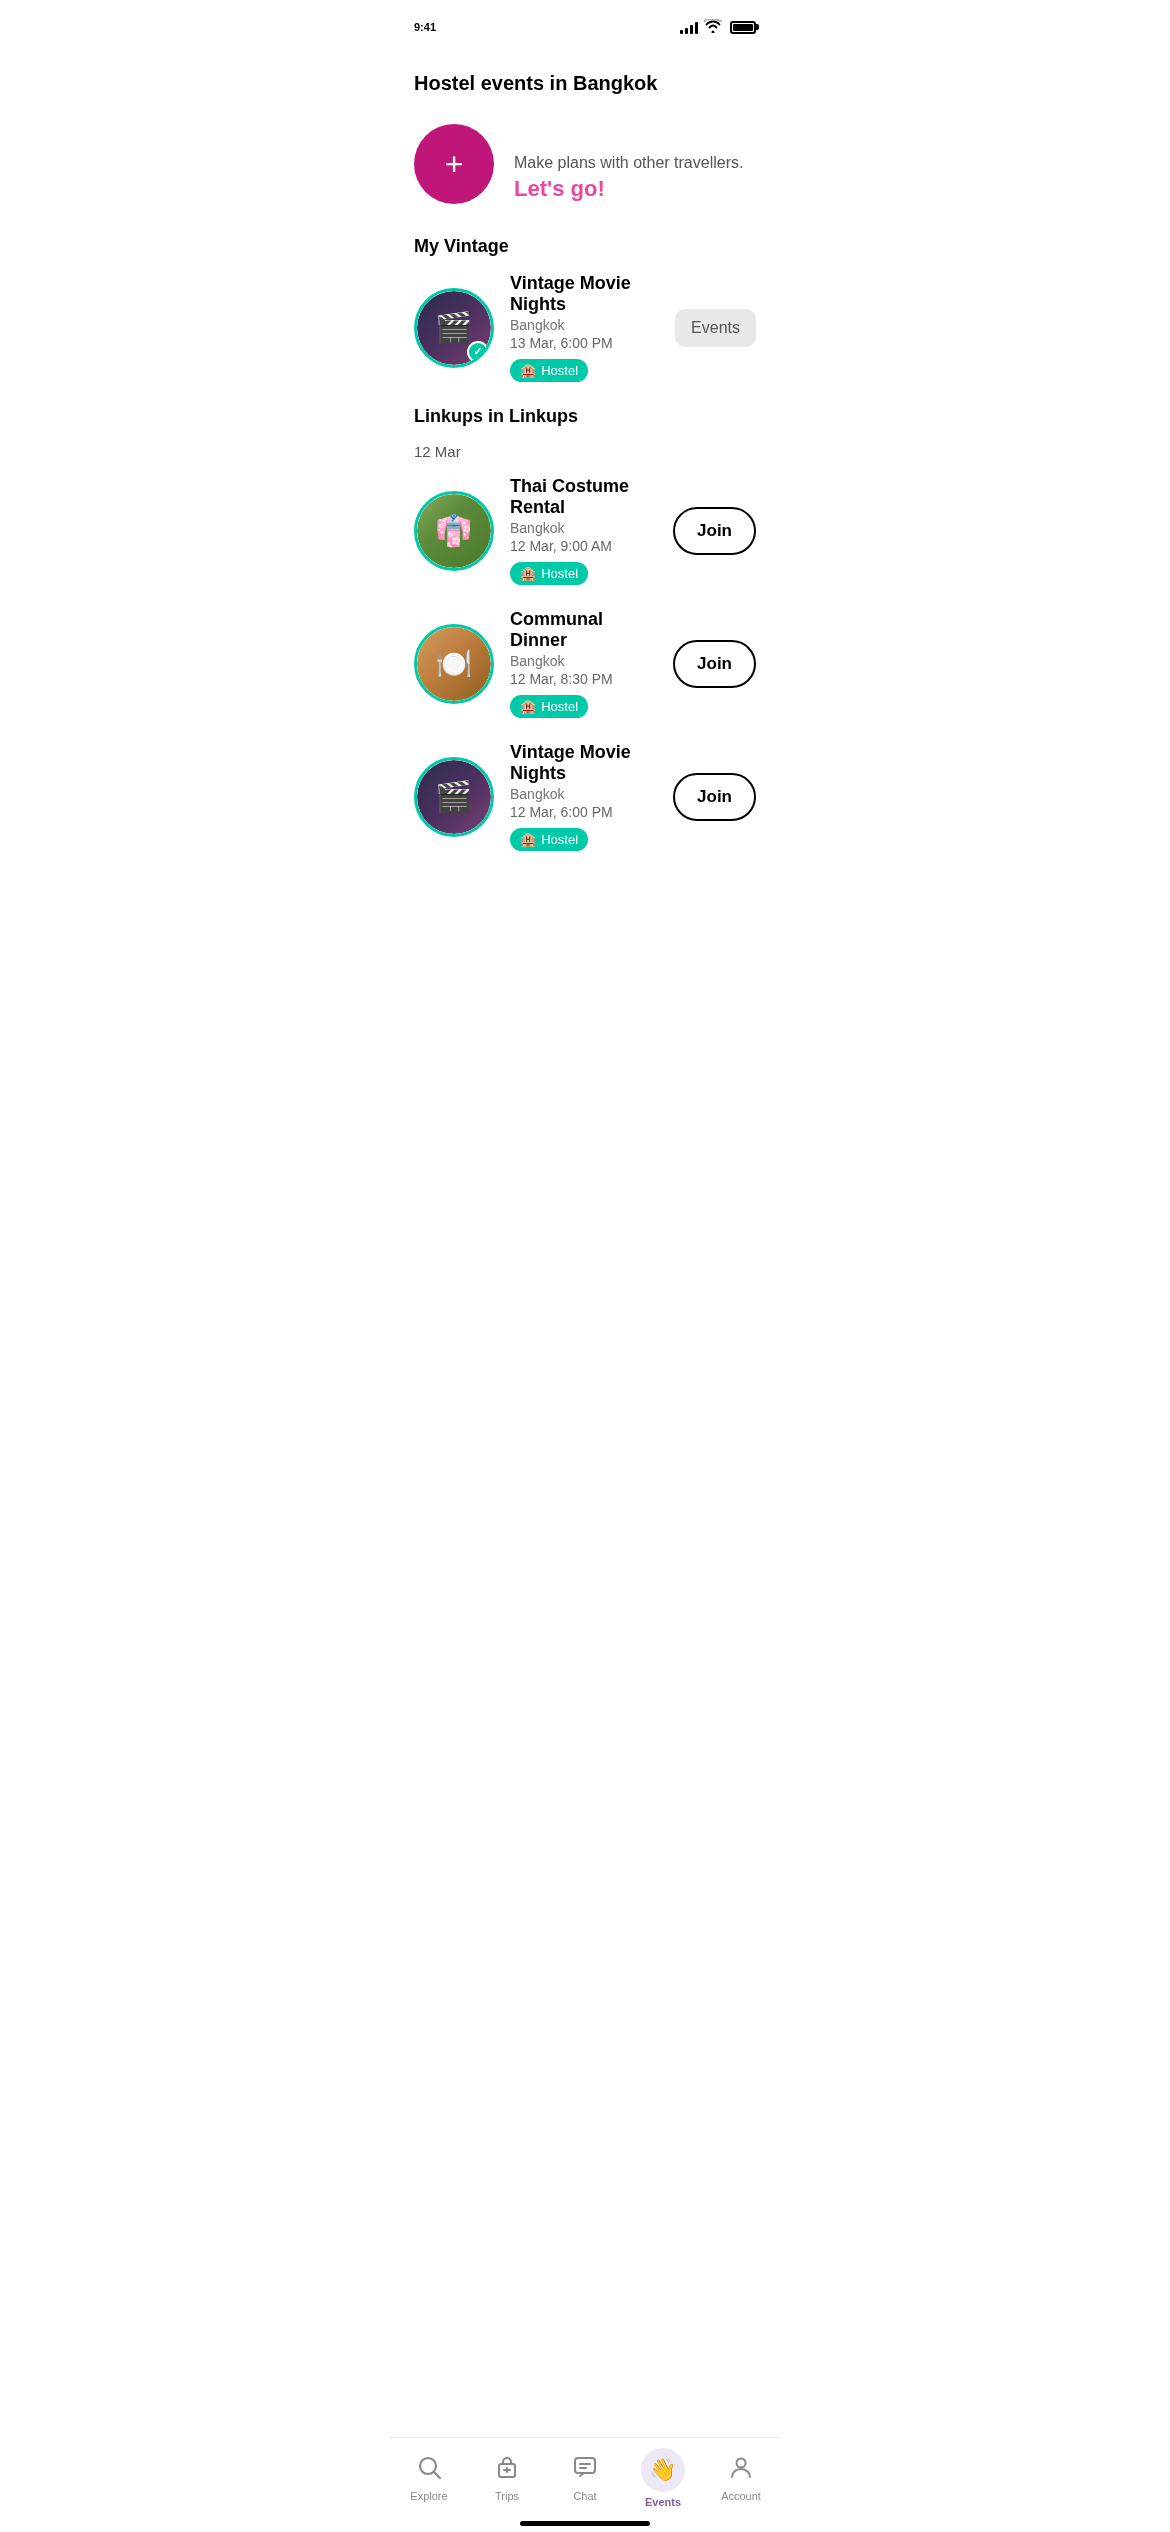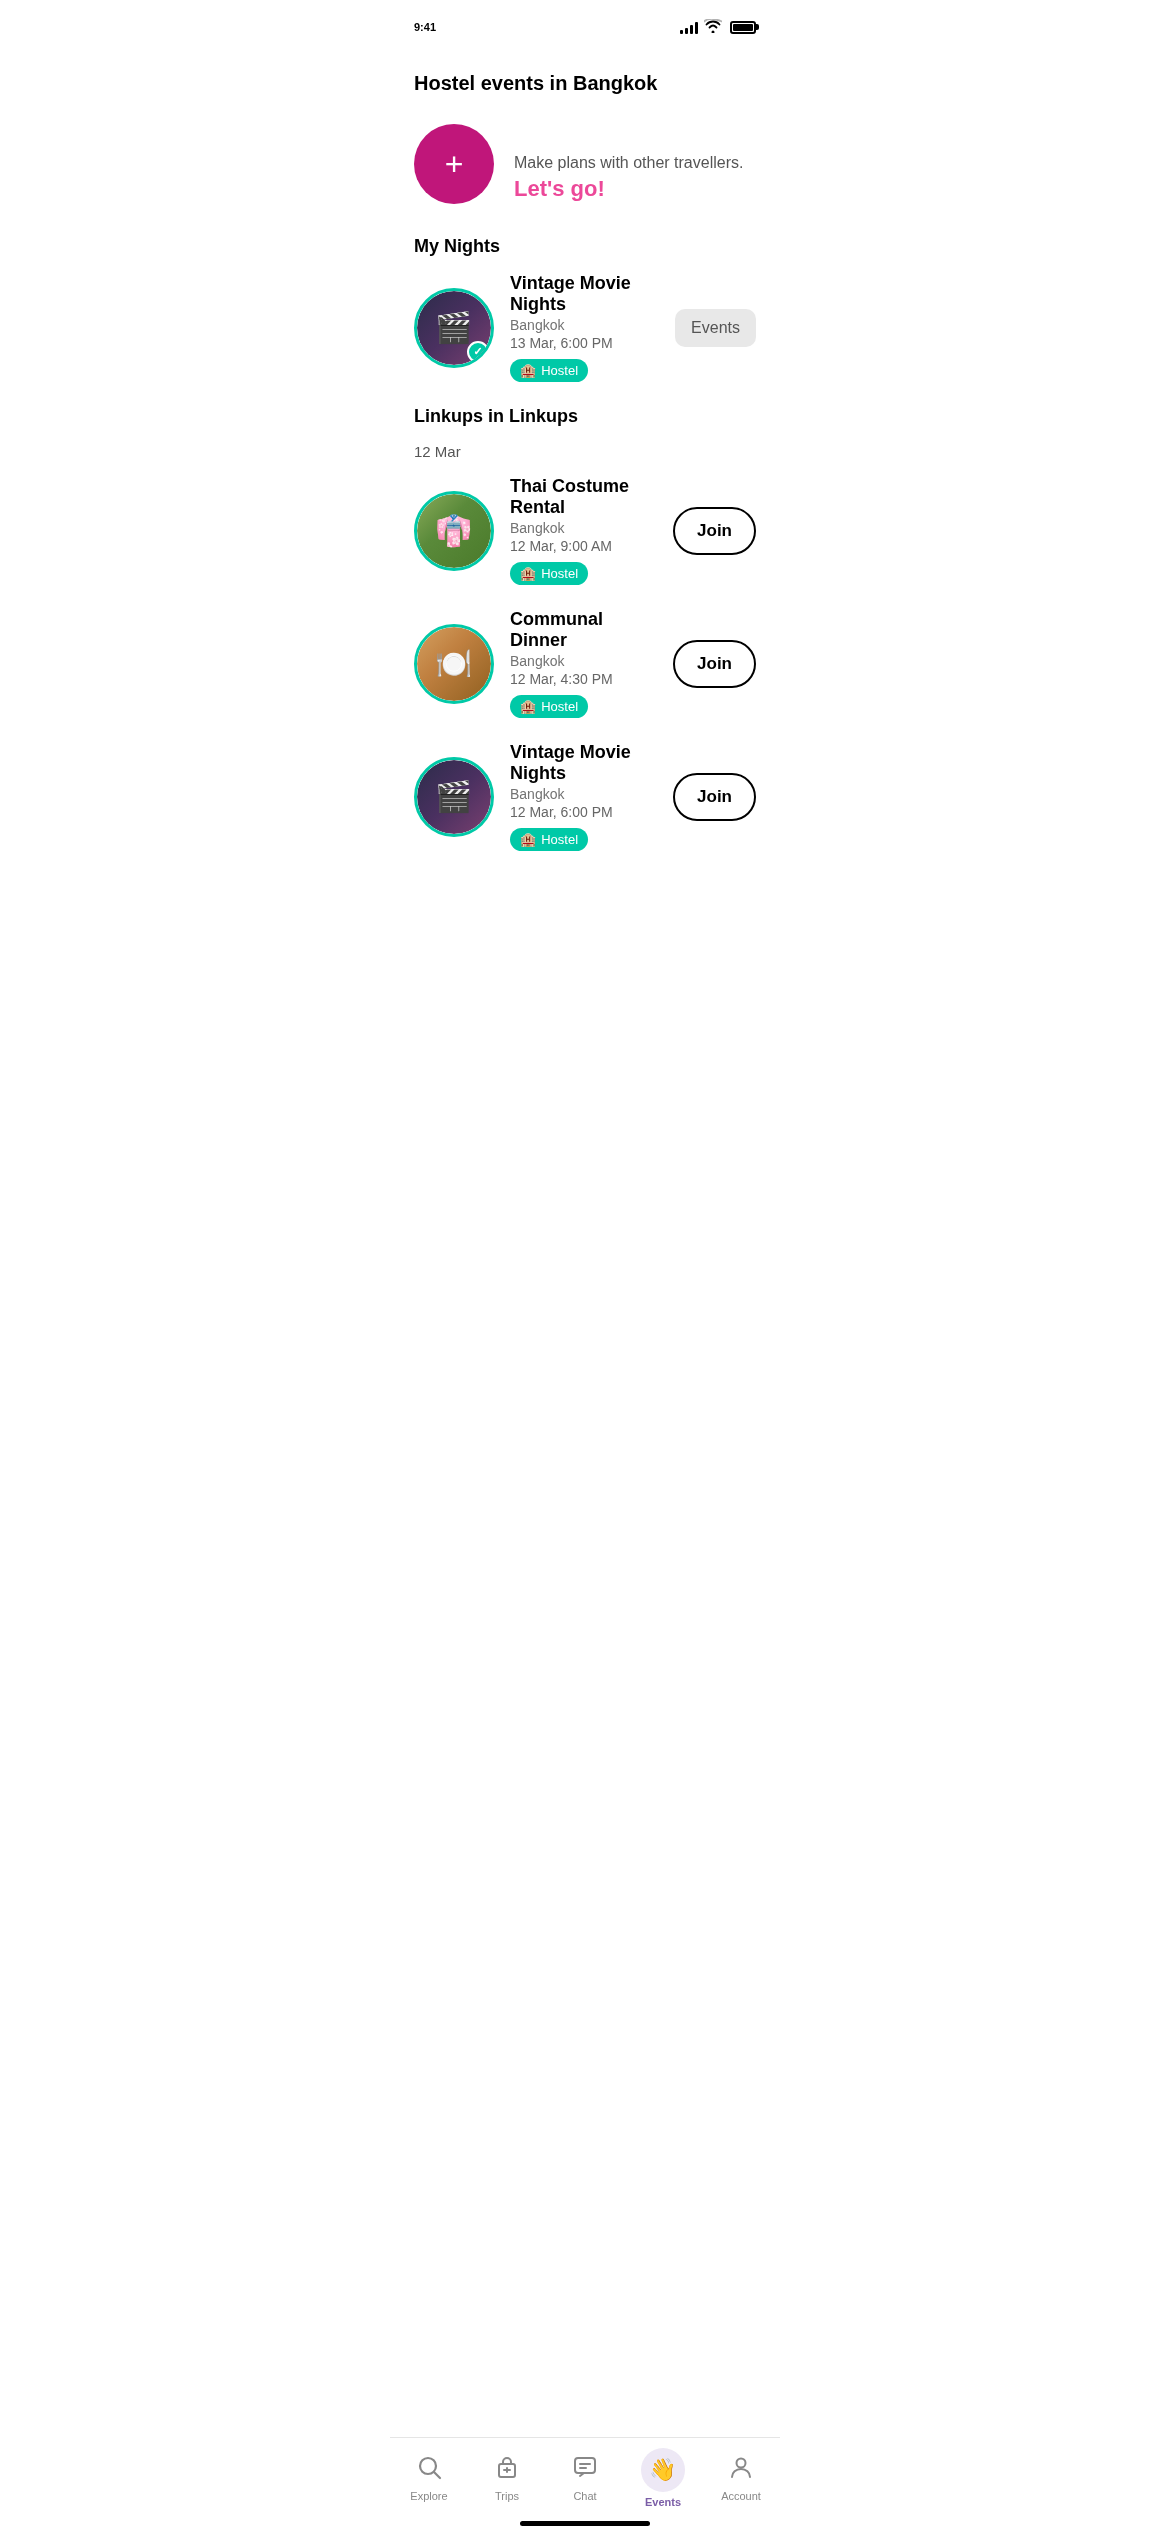--- a/index.html
+++ b/index.html
@@ -360,21 +360,21 @@
   <div class="create-banner">
     <button class="create-btn">
       <span class="create-btn-icon">+</span>
     </button>
     <div class="create-text">
       <div class="create-text-subtitle">Make plans with other travellers.</div>
       <div class="create-text-title">Let's go!</div>
     </div>
   </div>
 
-  <div class="section-header">My Nights</div>
+  <div class="section-header">My Vintage</div>
 
   <div class="event-card">
     <div class="event-image-wrap">
       <div class="event-image-inner img-movie-nights">
         <div class="people-silhouette">🎬</div>
       </div>
       <div class="checkmark-badge"></div>
     </div>
     <div class="event-info">
       <div class="event-name">Vintage Movie Nights</div>
@@ -415,21 +415,21 @@
 
   <div class="event-card">
     <div class="event-image-wrap">
       <div class="event-image-inner img-dinner">
         <div class="people-silhouette">🍽️</div>
       </div>
     </div>
     <div class="event-info">
       <div class="event-name">Communal Dinner</div>
       <div class="event-location">Bangkok</div>
-      <div class="event-datetime">12 Mar, 4:30 PM</div>
+      <div class="event-datetime">12 Mar, 8:30 PM</div>
       <span class="hostel-badge">
         <span class="hostel-icon">🏨</span>
         <span>Hostel</span>
       </span>
     </div>
     <div class="action-btn">
       <button class="join-btn">Join</button>
     </div>
   </div>
 

